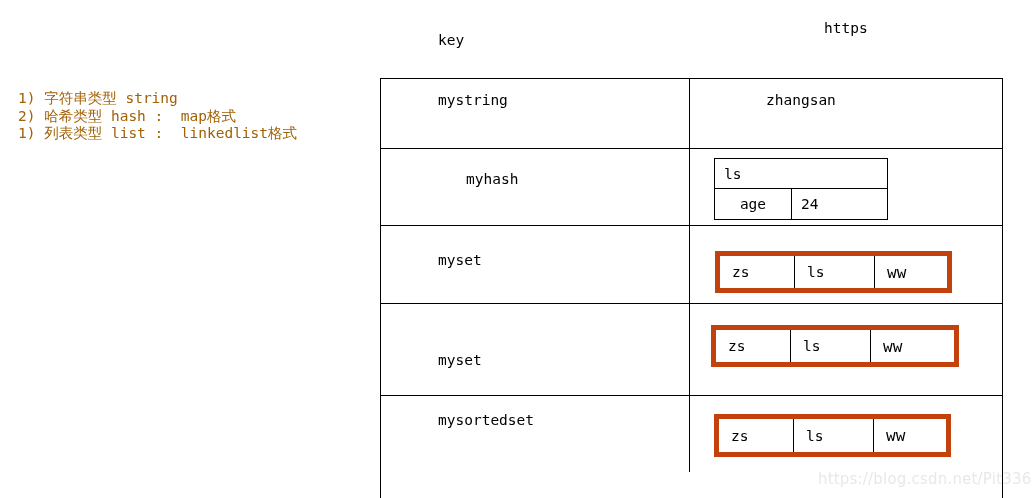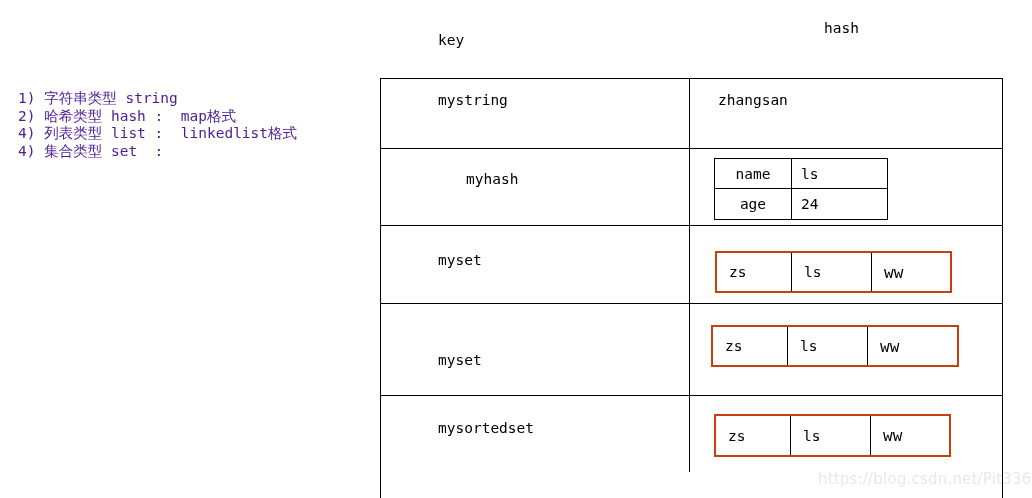--- a/index.html
+++ b/index.html
@@ -21,21 +21,21 @@
     position: absolute;
     left: 18px;
     top: 90px;
     width: 340px;
   }
   .type-line {
     font-family: "DejaVu Sans Mono", "Liberation Mono", monospace;
     font-size: 14.5px;
     line-height: 17.5px;
     white-space: pre;
-    color: #4c1d95;
+    color: #a16207;
   }
 
   
   .col-caption {
     position: absolute;
     font-family: "DejaVu Sans Mono", "Liberation Mono", monospace;
     font-size: 14.5px;
     line-height: 16px;
     white-space: pre;
     color: #000000;
@@ -84,20 +84,21 @@
     top: 0;
     right: 0;
     height: 100%;
   }
   .kv-value-text {
     position: absolute;
     font-family: "DejaVu Sans Mono", "Liberation Mono", monospace;
     font-size: 14.5px;
     line-height: 16px;
     white-space: pre;
+    margin-left: 48px;
   }
 
   
   .hash-box {
     position: absolute;
     border: 1px solid #000000;
     box-sizing: border-box;
   }
   .hash-row {
     display: flex;
@@ -124,21 +125,21 @@
     padding-left: 9px;
     font-family: "DejaVu Sans Mono", "Liberation Mono", monospace;
     font-size: 14.5px;
     white-space: pre;
   }
 
   
   .seq-box {
     position: absolute;
     display: flex;
-    border: 2px solid #c2410c;
+    border: 5px solid #c2410c;
     box-sizing: border-box;
   }
   .seq-cell {
     box-sizing: border-box;
     border-right: 1px solid #000000;
     display: flex;
     align-items: center;
     padding-left: 12px;
     font-family: "DejaVu Sans Mono", "Liberation Mono", monospace;
     font-size: 14.5px;
@@ -161,46 +162,44 @@
     white-space: pre;
     pointer-events: none;
   }
 </style>
 </head>
 <body>
 
 <div id="type-list">
   <div class="type-line">1) 字符串类型 string</div>
   <div class="type-line">2) 哈希类型 hash :  map格式</div>
-  <div class="type-line">4) 列表类型 list :  linkedlist格式</div>
-  <div class="type-line">4) 集合类型 set  :</div>
+  <div class="type-line">1) 列表类型 list :  linkedlist格式</div>
 </div>
 
 <div class="col-caption" id="caption-key">key</div>
-<div class="col-caption" id="caption-value">hash</div>
+<div class="col-caption" id="caption-value">https</div>
 
 <div id="kv-table">
 
   <div class="kv-row divided" style="top:0px; height:70px;">
     <div class="kv-key">
       <div class="kv-key-label" style="top:13px;">mystring</div>
     </div>
     <div class="kv-value">
       <div class="kv-value-text" style="left:27px; top:13px;">zhangsan</div>
     </div>
   </div>
 
   <div class="kv-row divided" style="top:70px; height:77px;">
     <div class="kv-key">
       <div class="kv-key-label" style="top:22px;padding-left:28px;">myhash</div>
     </div>
     <div class="kv-value">
       <div class="hash-box" style="left:23px; top:9px; width:174px;">
         <div class="hash-row top">
-          <div class="hash-field">name</div>
           <div class="hash-val">ls</div>
         </div>
         <div class="hash-row">
           <div class="hash-field">age</div>
           <div class="hash-val">24</div>
         </div>
       </div>
     </div>
   </div>
 
@@ -225,21 +224,21 @@
       <div class="seq-box" style="left:20px; top:21px; width:248px; height:42px;">
         <div class="seq-cell" style="width:75px;">zs</div>
         <div class="seq-cell" style="width:80px;">ls</div>
         <div class="seq-cell" style="flex:1;">ww</div>
       </div>
     </div>
   </div>
 
   <div class="kv-row" style="top:317px; height:76px;">
     <div class="kv-key">
-      <div class="kv-key-label" style="top:24px;">mysortedset</div>
+      <div class="kv-key-label" style="top:16px;">mysortedset</div>
     </div>
     <div class="kv-value">
       <div class="seq-box" style="left:23px; top:18px; width:237px; height:43px;">
         <div class="seq-cell" style="width:75px;">zs</div>
         <div class="seq-cell" style="width:80px;">ls</div>
         <div class="seq-cell" style="flex:1;">ww</div>
       </div>
     </div>
   </div>
 

